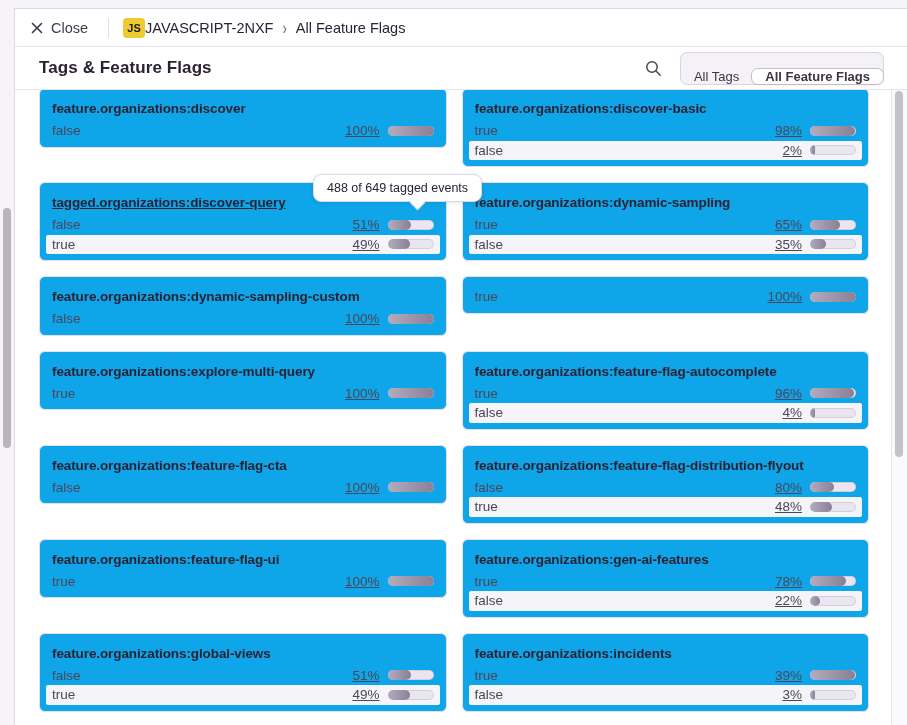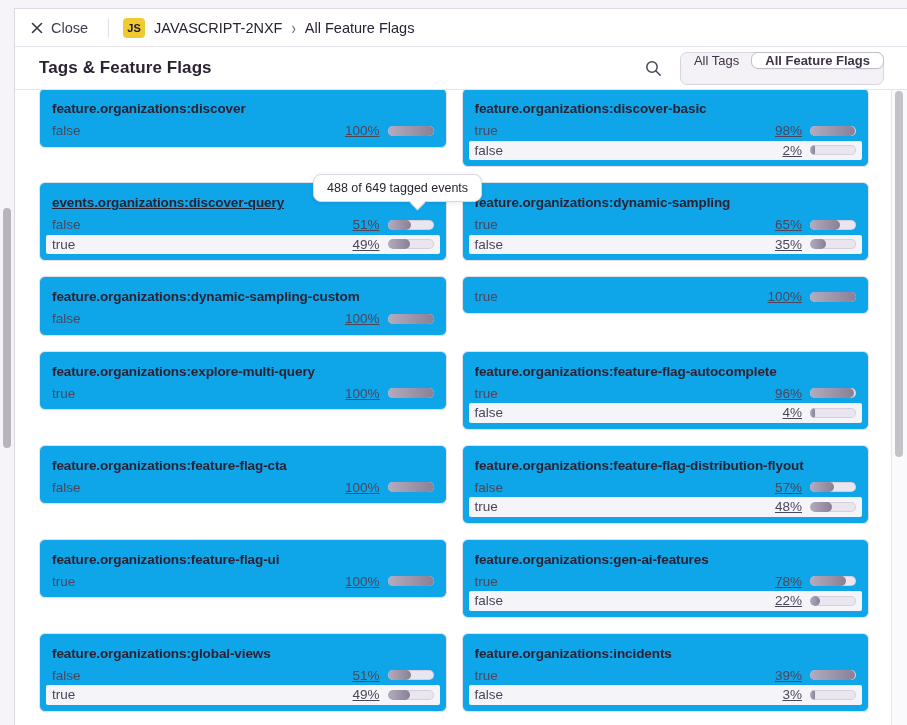--- a/index.html
+++ b/index.html
@@ -22,29 +22,29 @@
     position:absolute; left:14px; top:8px; width:893px; height:717px;
     background:#fff; border-top:1px solid #ddd8e4; border-left:1px solid #ddd8e4;
     display:flex; flex-direction:column;
   }
 
   
   .topbar { height:38px; flex:0 0 38px; border-bottom:1px solid #e7e2ec; display:flex; align-items:center; padding:0 10px; }
   .close-btn { display:flex; align-items:center; gap:8px; padding:4px 6px; border:none; background:transparent; cursor:pointer; font:14.5px "Liberation Sans",sans-serif; color:#43394f; }
   .tb-divider { width:1px; height:20px; background:#e3dfe9; margin:0 14px; }
   .js-badge { width:22px; height:20px; background:#f0ca31; border-radius:4px; display:flex; align-items:center; justify-content:center; font-size:11px; font-weight:bold; color:#1f1a24; }
-  .crumb { font-size:14.5px; color:#2b2233; margin-left:9px; }
+  .crumb { font-size:14.5px; color:#2b2233; }
   .crumb-sep { color:#6f6a7c; font-size:13px; margin:0 9px; transform:scaleY(1.4); display:inline-block; }
   .crumb-current { font-size:14.5px; color:#2b2233; }
 
   
   .header-bar { height:43px; flex:0 0 43px; border-bottom:1px solid #e7e2ec; display:flex; align-items:center; padding:0 23px 0 10px; }
   .page-title { font-size:17px; font-weight:bold; color:#2b2233; margin:0 auto 0 14px; letter-spacing:.1px; }
   .search-btn { border:none; background:transparent; padding:4px; margin-right:14px; cursor:pointer; display:flex; }
-  .seg { display:flex; align-items:flex-start; height:33px; background:#f4f2f7; border:1px solid #d9d3e1; border-radius:7px; }
+  .seg { display:flex; align-items:flex-end; height:33px; background:#f4f2f7; border:1px solid #d9d3e1; border-radius:7px; }
   .seg-btn { display:flex; align-items:center; padding:0 13px; font-size:13px; color:#3e3446; background:transparent; border:none; border-radius:7px; cursor:pointer; white-space:nowrap; }
   .seg-btn.active { background:#fff; border:1px solid #c3bbce; font-weight:bold; margin:-1px; box-shadow:0 1px 1px rgba(43,34,51,.04); }
 
   
   .content { flex:1; display:flex; min-height:0; }
   .content-inner { flex:1; position:relative; overflow:hidden; padding:0 22px 0 24px; }
   .vscroll-track { flex:0 0 16px; background:#faf9fb; border-left:1px solid #e8e5ec; position:relative; }
   .vscroll-thumb { position:absolute; left:3px; top:1px; width:8px; height:366px; background:#c4c1c8; border-radius:4px; }
 
   .cards-grid { display:grid; grid-template-columns:1fr 1fr; column-gap:15px; row-gap:15px; align-items:start; margin-top:-2px; }
@@ -136,21 +136,21 @@
                 <span class="flag-label">false</span>
                 <span class="flag-pct">2%</span>
                 <div class="bar">
                   <div class="bar-fill" style="width: 2%;"></div>
                 </div>
               </div>
             </div>
   </div>
 
   <div class="card">
-    <div class="card-title hovered">events.organizations:discover-query</div>
+    <div class="card-title hovered">tagged.organizations:discover-query</div>
     <div class="rows">
               <div class="flag-row">
                 <span class="flag-label">false</span>
                 <span class="flag-pct">51%</span>
                 <div class="bar">
                   <div class="bar-fill" style="width: 51%;"></div>
                 </div>
               </div>
               <div class="flag-row">
                 <span class="flag-label">true</span>
@@ -251,21 +251,21 @@
                 </div>
               </div>
             </div>
   </div>
 
   <div class="card">
     <div class="card-title">feature.organizations:feature-flag-distribution-flyout</div>
     <div class="rows">
               <div class="flag-row">
                 <span class="flag-label">false</span>
-                <span class="flag-pct">57%</span>
+                <span class="flag-pct">80%</span>
                 <div class="bar">
                   <div class="bar-fill" style="width: 52%;"></div>
                 </div>
               </div>
               <div class="flag-row">
                 <span class="flag-label">true</span>
                 <span class="flag-pct">48%</span>
                 <div class="bar">
                   <div class="bar-fill" style="width: 48%;"></div>
                 </div>

